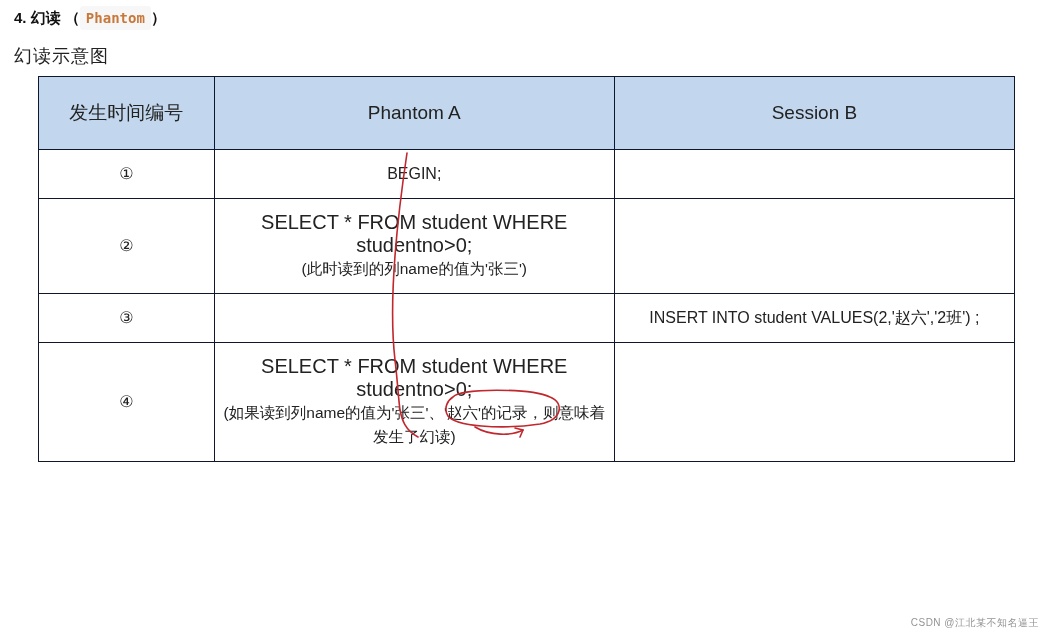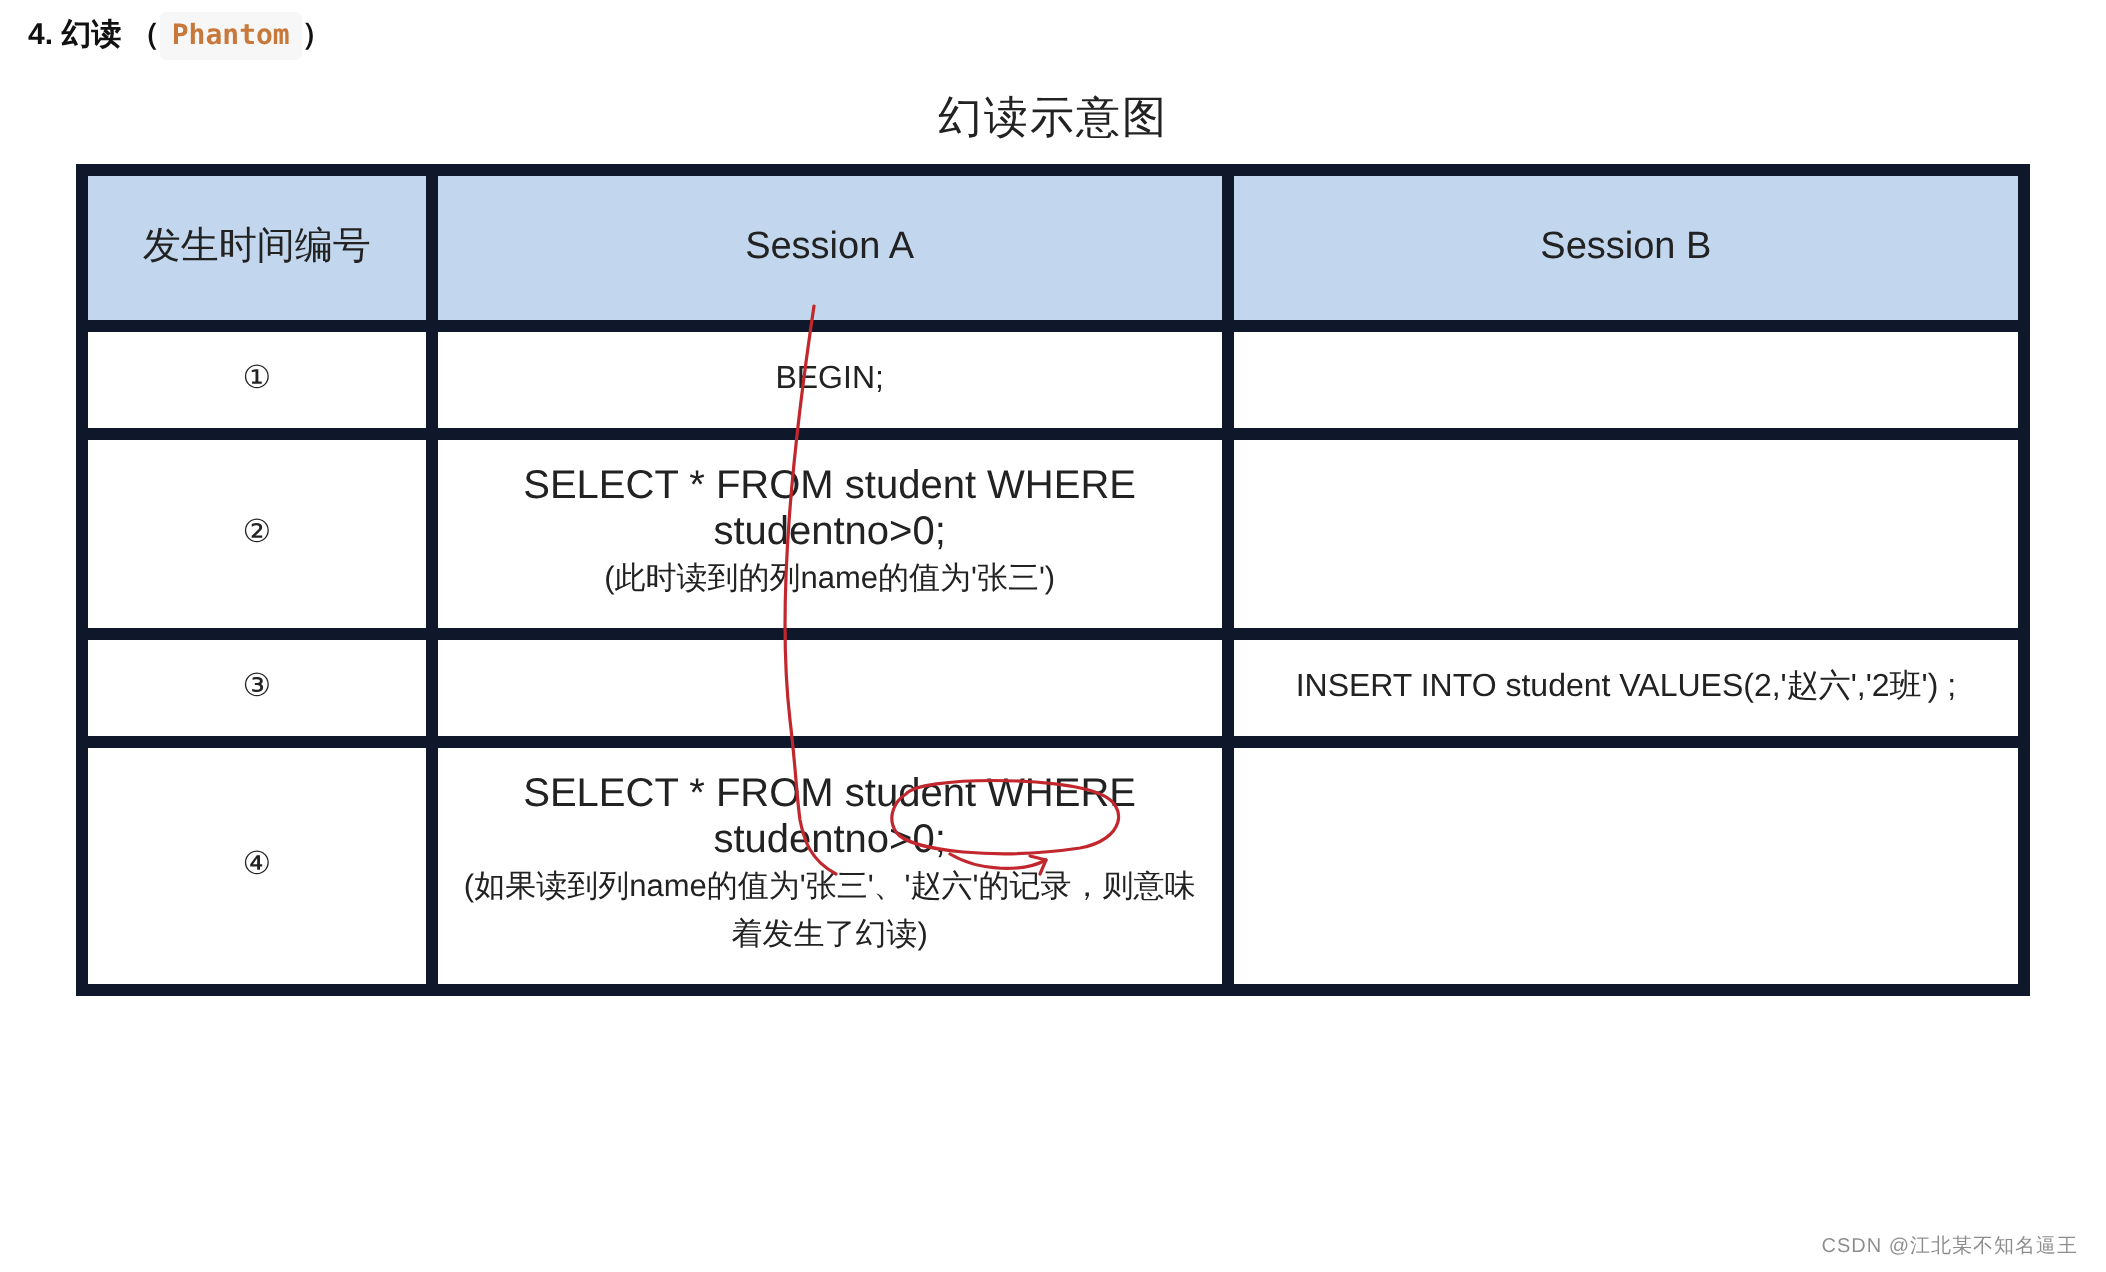--- a/index.html
+++ b/index.html
@@ -37,36 +37,36 @@
   }
   .para {
     margin-top: 14px;
     font-size: 15px;
     line-height: 28px;
     letter-spacing: 0.3px;
     color: #1a1a1a;
   }
   .kw { color: #c7783a; }
   .diagram-title {
-    text-align: center;
-    font-size: 22px;
+    text-align: left;
+    font-size: 18px;
     font-weight: 400;
     margin: 14px 0 8px;
     letter-spacing: 1px;
   }
   .table-wrap {
     margin: 0 24px;
   }
   table.phantom {
     border-collapse: collapse;
     width: 100%;
     table-layout: fixed;
   }
   table.phantom th, table.phantom td {
-    border: 6px solid #0f172a;
+    border: 1px solid #0f172a;
     text-align: center;
     vertical-align: middle;
     padding: 12px 8px;
     font-size: 16px;
     line-height: 24px;
   }
   table.phantom th {
     background: #c2d7ed;
     font-weight: 400;
     font-size: 19px;
@@ -112,21 +112,21 @@
   <div class="table-wrap">
   <table class="phantom">
     <colgroup>
       <col class="c1">
           <col class="c2">
           <col class="c3">
     </colgroup>
     <thead>
       <tr>
         <th>发生时间编号</th>
-        <th>Session A</th>
+        <th>Phantom A</th>
         <th>Session B</th>
       </tr>
     </thead>
     <tbody>
       <tr>
         <td class="circled">①</td>
         <td class="sql">BEGIN;</td>
         <td class="sql"></td>
       </tr>
       <tr>

